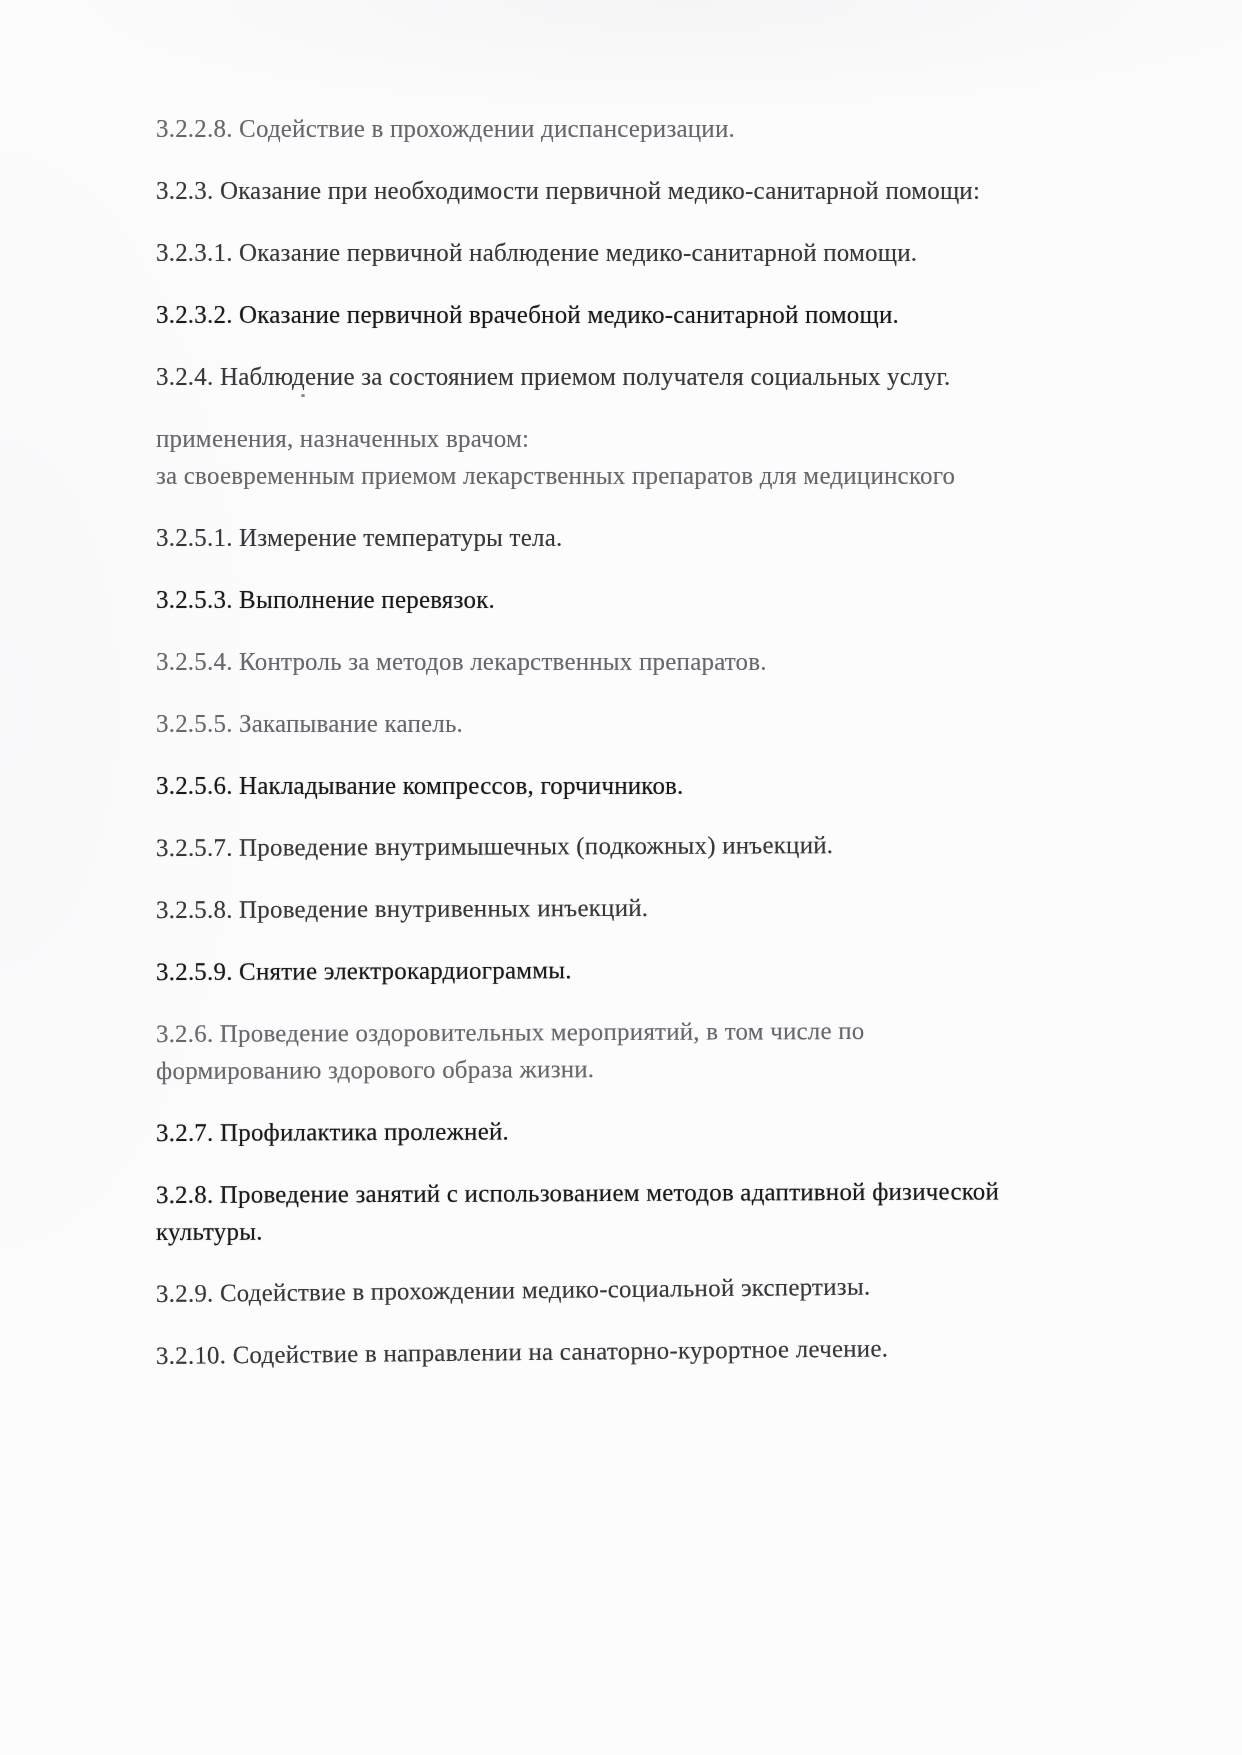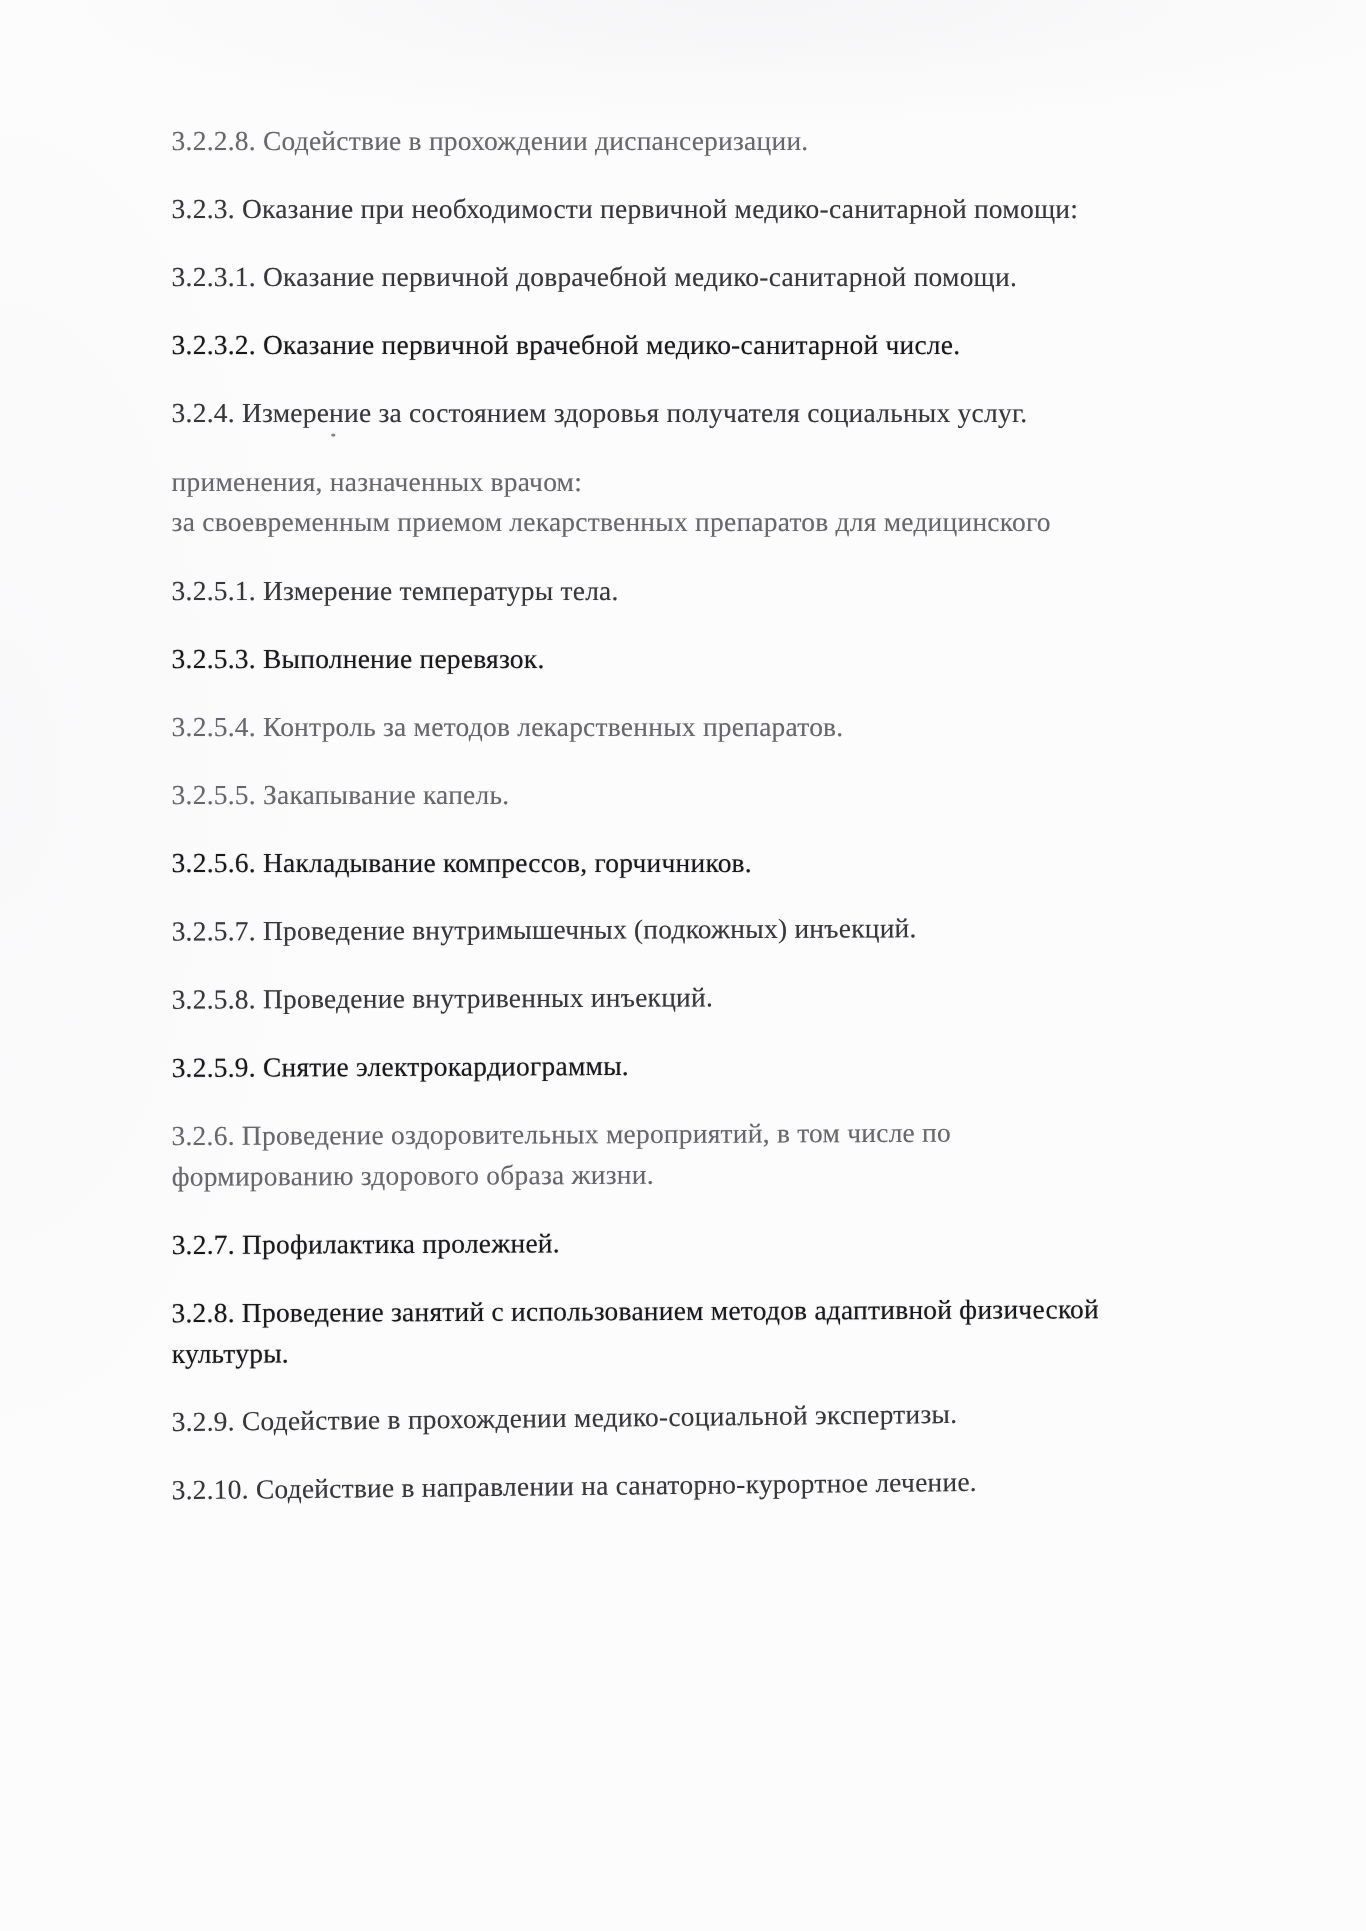--- a/index.html
+++ b/index.html
@@ -65,27 +65,27 @@
 
 <div class="page">
   <div class="content">
       <div class="doc-item tone-light">
         <div class="doc-line">3.2.2.8. Содействие в прохождении диспансеризации.</div>
       </div>
       <div class="doc-item tone-normal">
         <div class="doc-line">3.2.3. Оказание при необходимости первичной медико-санитарной помощи:</div>
       </div>
       <div class="doc-item tone-normal">
-        <div class="doc-line">3.2.3.1. Оказание первичной доврачебной медико-санитарной помощи.</div>
+        <div class="doc-line">3.2.3.1. Оказание первичной наблюдение медико-санитарной помощи.</div>
       </div>
       <div class="doc-item tone-dark">
-        <div class="doc-line">3.2.3.2. Оказание первичной врачебной медико-санитарной числе.</div>
+        <div class="doc-line">3.2.3.2. Оказание первичной врачебной медико-санитарной помощи.</div>
       </div>
       <div class="doc-item tone-normal">
-        <div class="doc-line">3.2.4. Измерение за состоянием здоровья получателя социальных услуг.</div>
+        <div class="doc-line">3.2.4. Наблюдение за состоянием приемом получателя социальных услуг.</div>
       </div>
       <div class="doc-item tone-light">
         <div class="doc-line">применения, назначенных врачом:</div>
         <div class="doc-line">за своевременным приемом лекарственных препаратов для медицинского</div>
       </div>
       <div class="doc-item tone-normal">
         <div class="doc-line">3.2.5.1. Измерение температуры тела.</div>
       </div>
       <div class="doc-item tone-dark">
         <div class="doc-line">3.2.5.3. Выполнение перевязок.</div>

